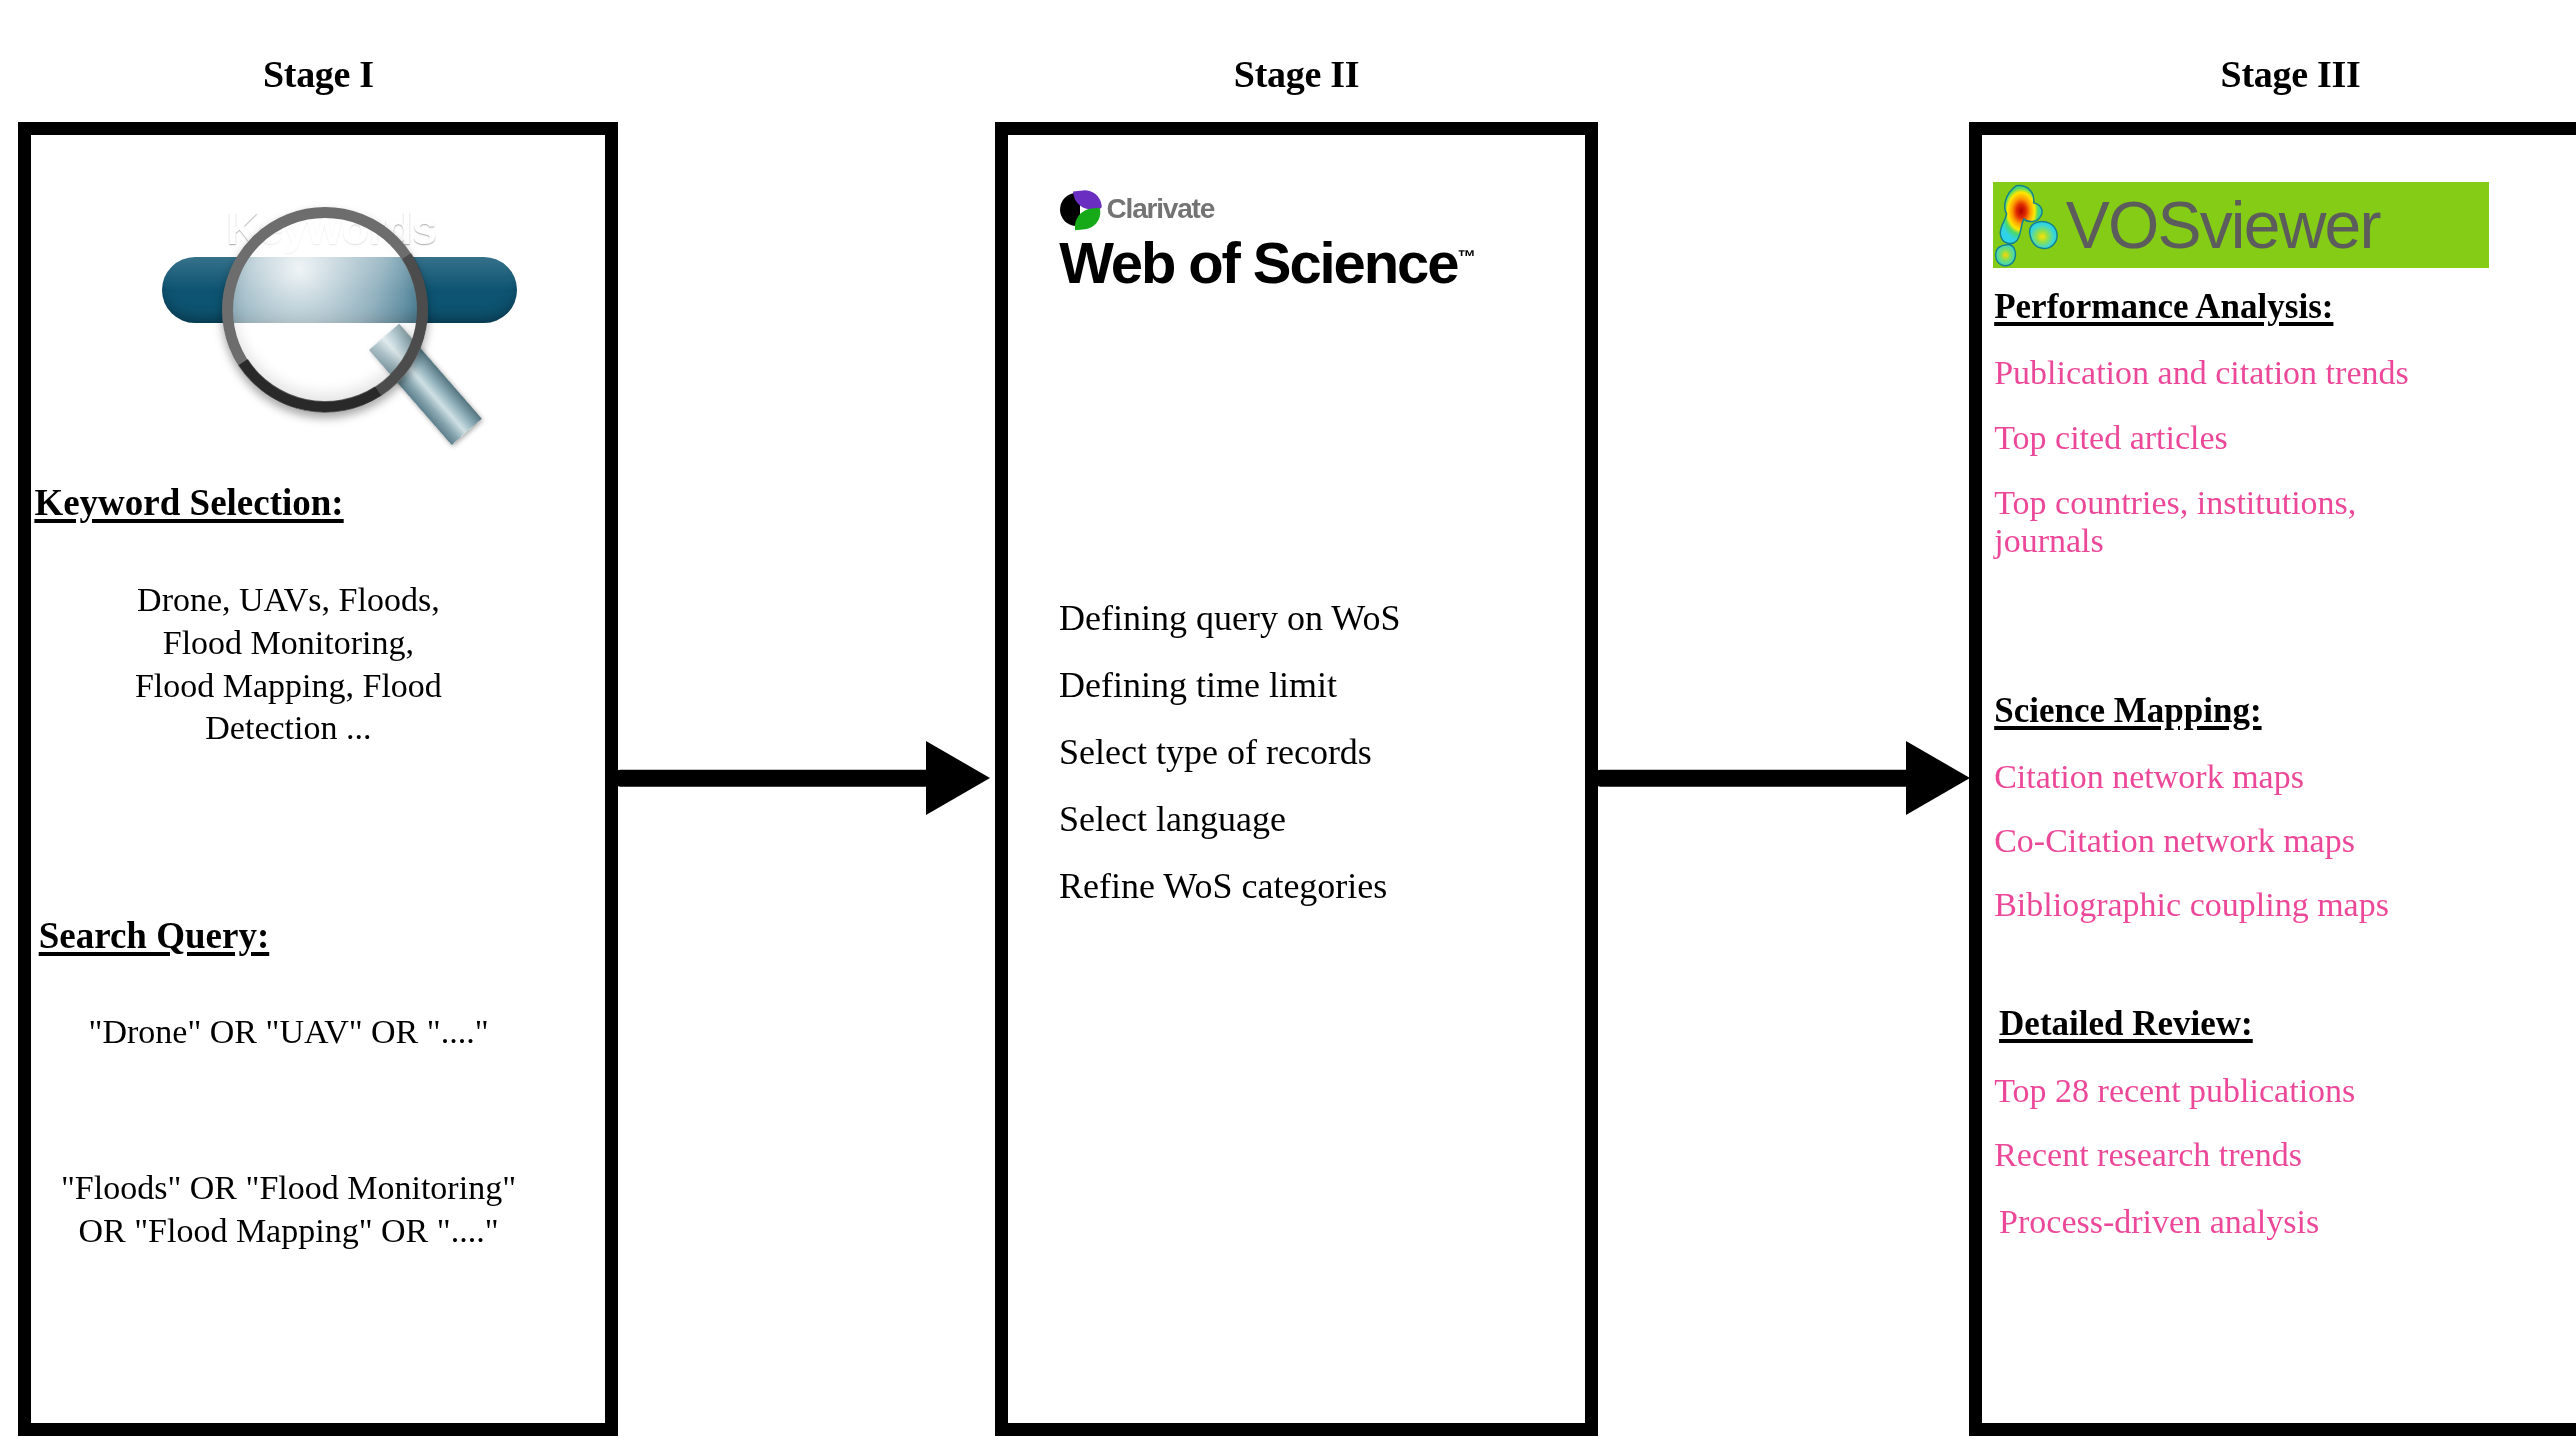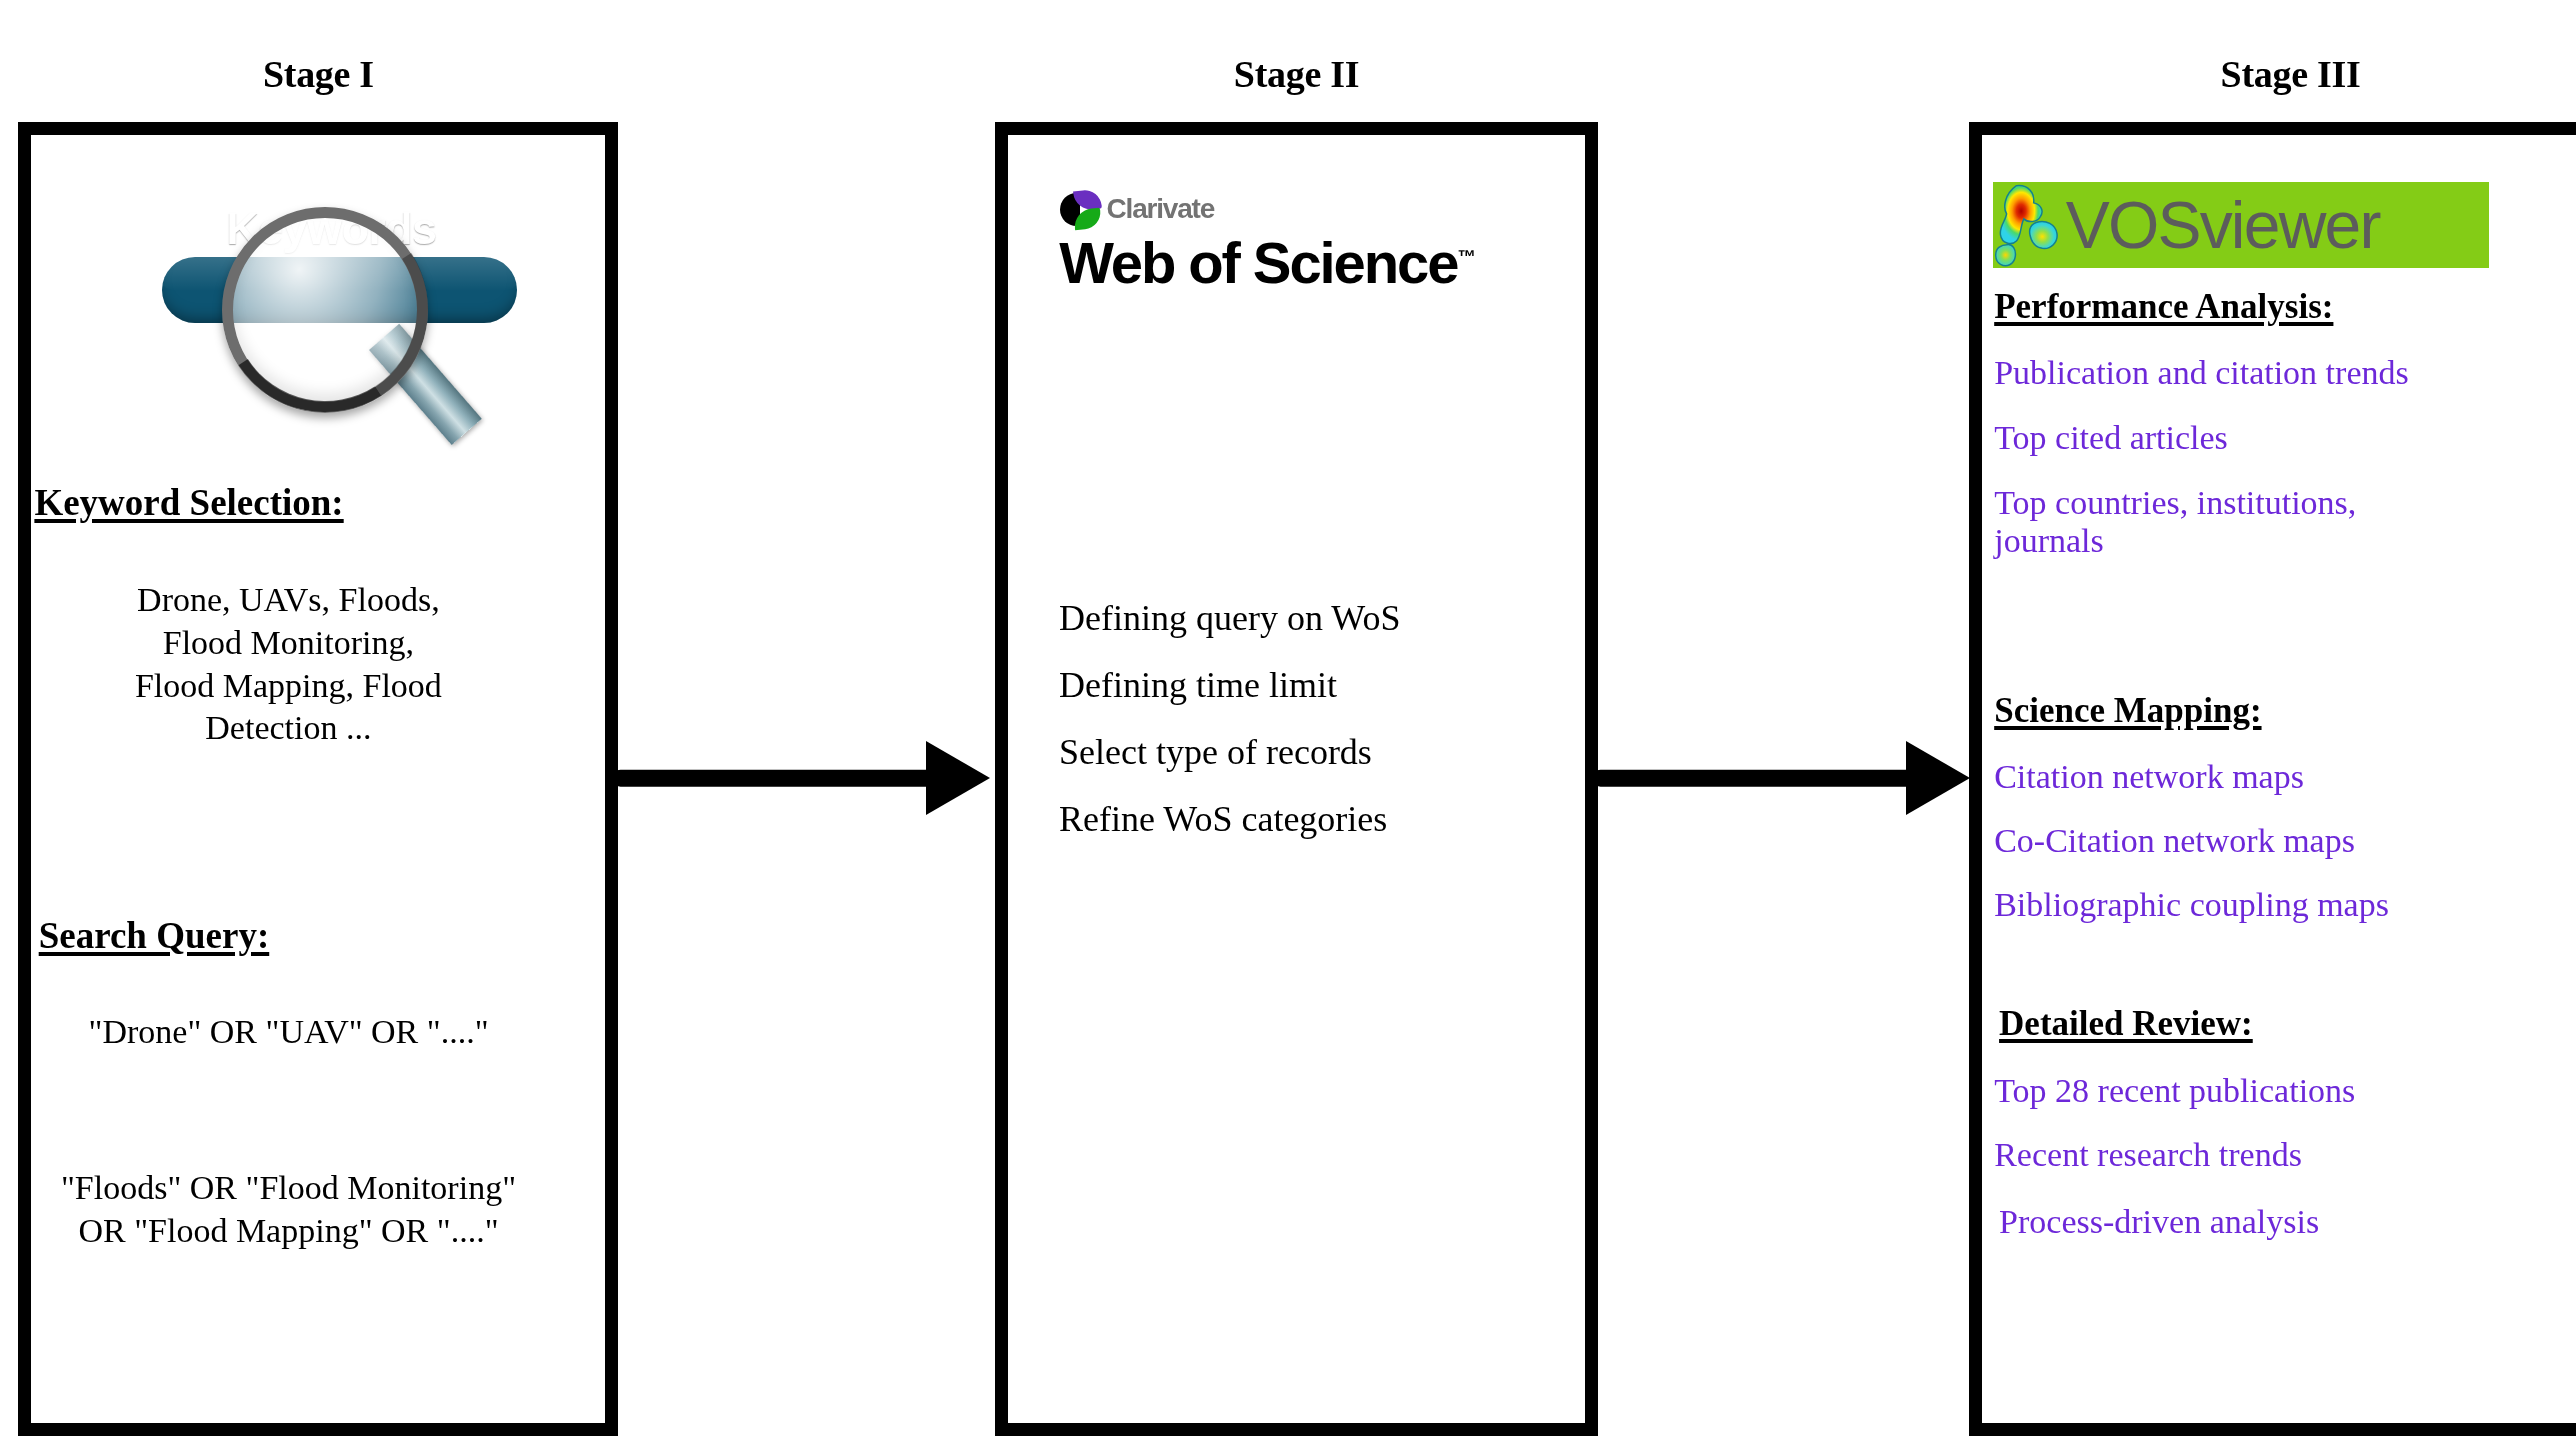--- a/index.html
+++ b/index.html
@@ -119,21 +119,21 @@
             display:flex;align-items:center;}
   .vos-blob{position:relative;width:69px;height:86px;flex:0 0 auto;margin-right:3.7px;}
   .vos-word{
     font-family:"Liberation Sans","DejaVu Sans",sans-serif;
     font-size:66px;color:#5c5c5c;letter-spacing:-1.8px;line-height:1;font-weight:400;
   }
   .s3-head{
     font-weight:bold;font-size:35px;color:#000;
     text-decoration:underline;text-underline-offset:4.3px;text-decoration-thickness:3.7px;
   }
-  .s3-item{font-size:34px;line-height:1.12;color:#6d28d9;}
+  .s3-item{font-size:34px;line-height:1.12;color:#ec4899;}
   .s3-block{position:absolute;left:12.2px;width:551px;}
 </style>
 </head>
 <body>
 
 <div class="stage-header" style="left:18.4px;top:4.9px;width:600px;">
   <div>Stage I</div>
   <div>Keyword and Search Criteria</div>
 </div>
 
@@ -193,20 +193,21 @@
       </div>
       <div class="wos-word">
         <span>Web of Science</span><span class="wos-tm">™</span>
       </div>
     </div>
 
     <div class="s2-list">
       <div class="s2-item">Defining query on WoS</div>
       <div class="s2-item">Defining time limit</div>
       <div class="s2-item">Select type of records</div>
+      <div class="s2-item">Select language</div>
       <div class="s2-item">Refine WoS categories</div>
     </div>
 
   </div>
 </div>
 
 <div class="arrow" style="left:1592px;top:732px;width:380px;height:92px;">
   <div class="shaft" style="width:317px;"></div>
   <div class="head" style="left:314px;"></div>
 </div>

